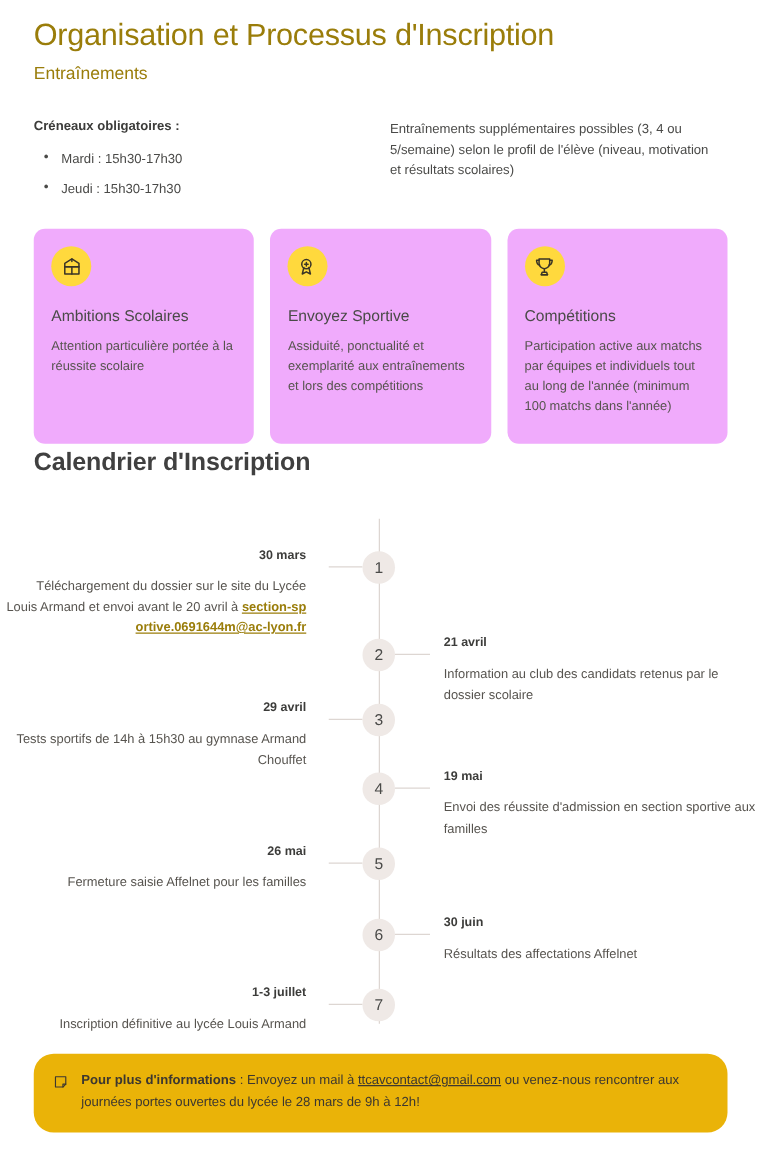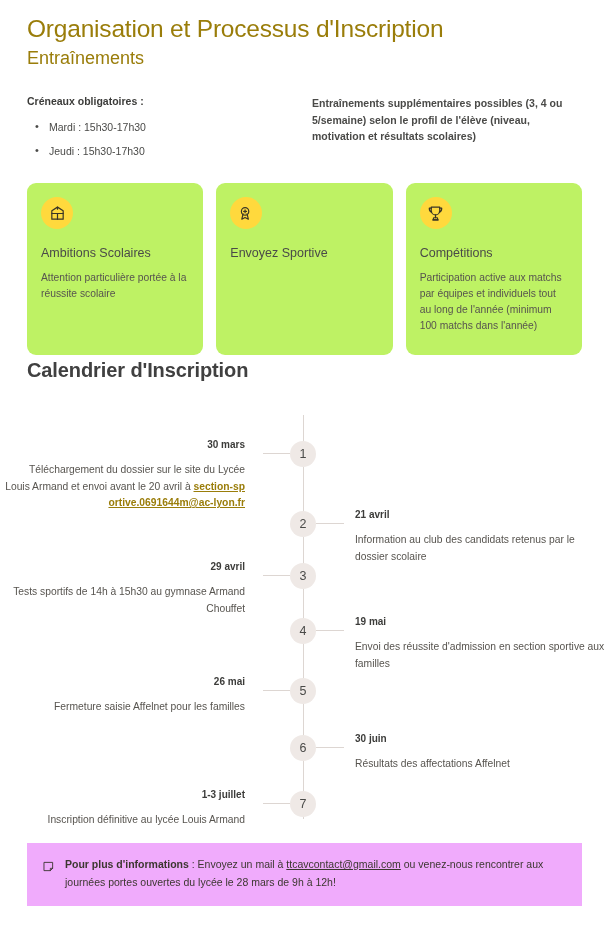--- a/index.html
+++ b/index.html
@@ -16,21 +16,21 @@
   
   .h1 {
     font-size: 24.5px;
     line-height: 30px;
     font-weight: 400;
     color: #9a7d0a;
     letter-spacing: -0.2px;
     padding-top: 14px;
   }
   .h2-sub {
-    font-size: 18px;
+    font-size: 14px;
     line-height: 20px;
     font-weight: 400;
     color: #9a7d0a;
     padding-top: 4px;
   }
 
   
   .intro { display: flex; padding-top: 26px; }
   .intro-left { width: 285px; }
   .intro-right { width: 265px; padding-top: 1px; }
@@ -49,32 +49,31 @@
     position: absolute;
     left: 8px;
     top: -1px;
     font-size: 11px;
     color: #4a4a48;
   }
   .intro-right p {
     font-size: 10.5px;
     line-height: 16.5px;
     color: #4a4a48;
-    font-weight: bold;
   }
 
   
   .cards {
     display: flex;
     gap: 13px;
     margin-top: 15px;
   }
   .card {
     flex: 1 1 0;
-    background: #bef264;
+    background: #f0abfc;
     border-radius: 9px;
     padding: 14px 14px 16px 14px;
     min-height: 172px;
   }
   .card-icon {
     width: 32px; height: 32px;
     border-radius: 50%;
     background: #ffd93d;
     display: flex;
     align-items: center;
@@ -153,22 +152,22 @@
     text-decoration: underline;
     word-break: break-all;
   }
 
   
   .note {
     position: absolute;
     left: 27px;
     right: 27px;
     top: 843px;
-    background: #f0abfc;
-    border-radius: 0;
+    background: #eab308;
+    border-radius: 16px;
     padding: 13px 16px 15px 16px;
     display: flex;
     gap: 11px;
   }
   .note-icon { flex: 0 0 auto; padding-top: 2px; }
   .note-text {
     font-size: 10.5px;
     line-height: 17.5px;
     color: #3c3730;
   }
@@ -216,20 +215,21 @@
 
     <div class="card">
       <div class="card-icon">
         <svg width="17" height="17" viewBox="0 0 24 24" fill="none" stroke="#3a3526" stroke-width="1.7" stroke-linecap="round" stroke-linejoin="round">
           <circle cx="10" cy="9" r="5.2"></circle>
           <path d="M7.2 12.6 L5.4 20 L10 17.6 L14.6 20 L12.8 12.6"></path>
           <path d="M8 9 L12 9 M10 7 L10 11"></path>
         </svg>
       </div>
       <div class="card-title">Envoyez Sportive</div>
+      <div class="card-text">Assiduité, ponctualité et exemplarité aux entraînements et lors des compétitions</div>
     </div>
 
     <div class="card">
       <div class="card-icon">
         <svg width="17" height="17" viewBox="0 0 24 24" fill="none" stroke="#3a3526" stroke-width="1.7" stroke-linecap="round" stroke-linejoin="round">
           <path d="M6 3 L18 3 L18 8 C18 11.3 15.3 14 12 14 C8.7 14 6 11.3 6 8 Z"></path>
           <path d="M6 4.5 L3.2 4.5 C3.2 8 5 9.6 6.6 10"></path>
           <path d="M18 4.5 L20.8 4.5 C20.8 8 19 9.6 17.4 10"></path>
           <path d="M12 14 L12 18"></path>
           <path d="M8.5 21 L15.5 21"></path>

